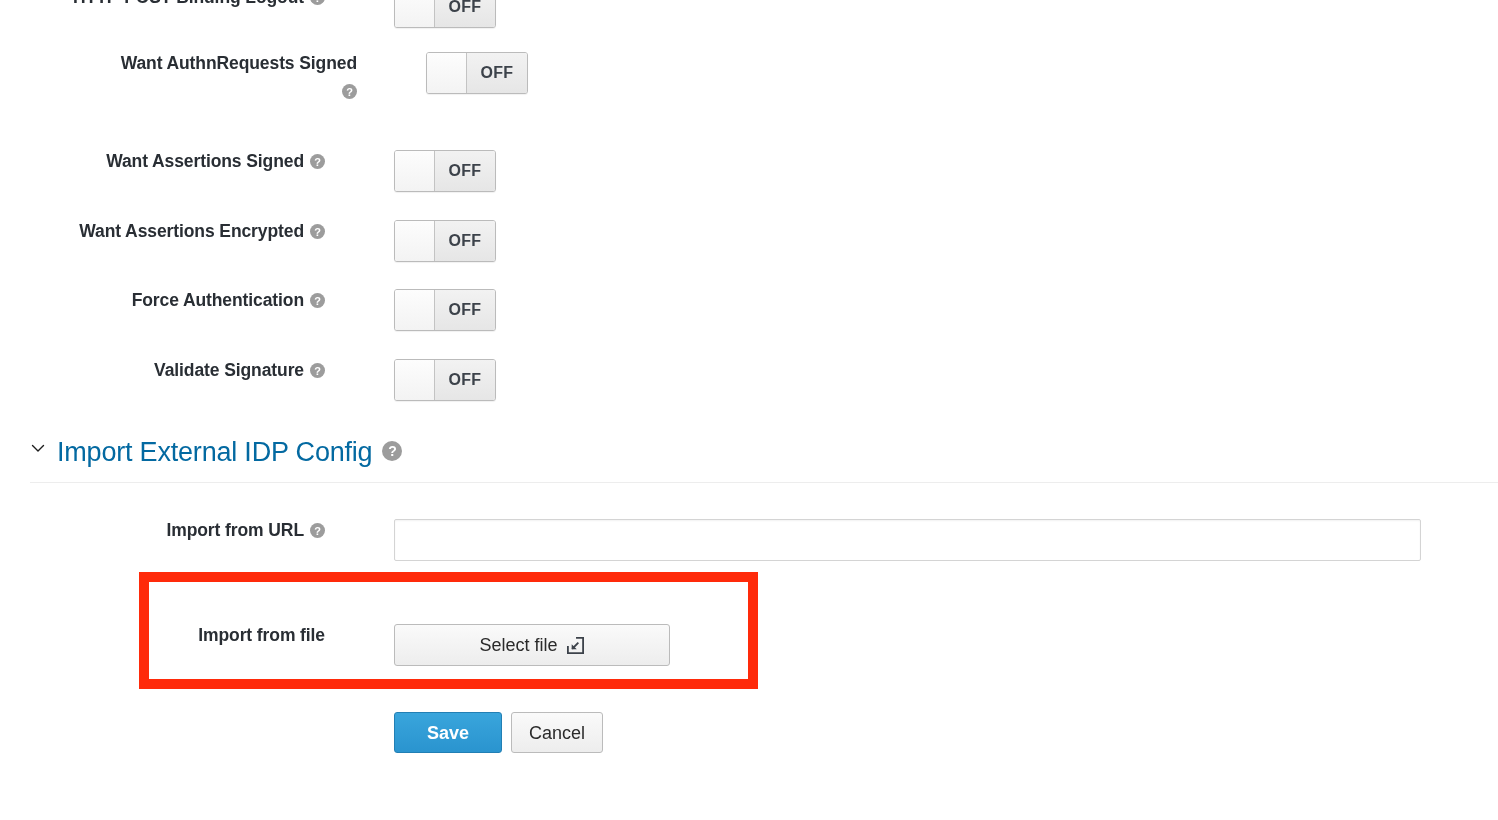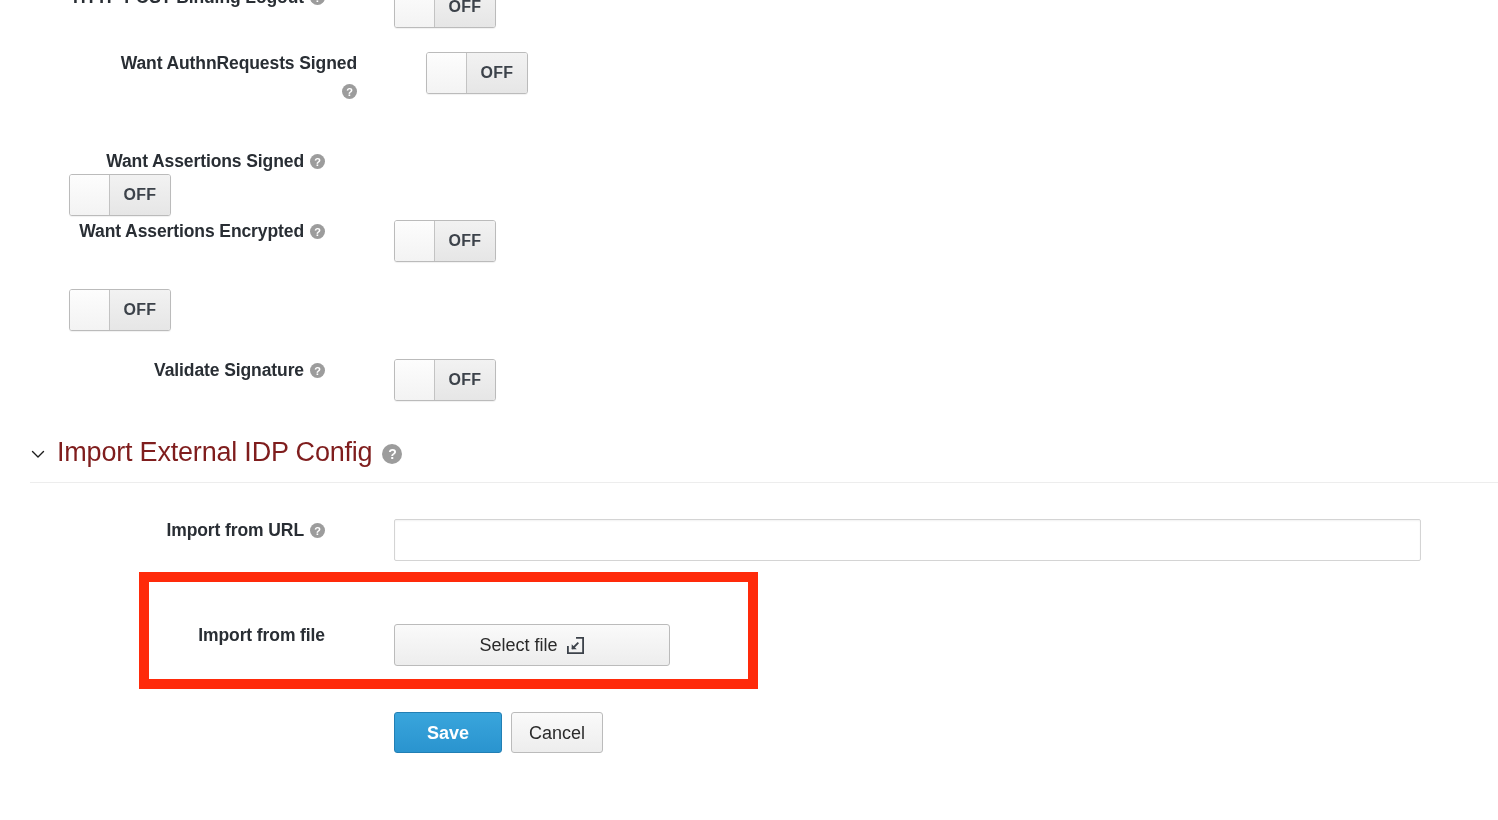--- a/index.html
+++ b/index.html
@@ -100,24 +100,23 @@
     font-weight: bold;
     color: #3c424a;
     letter-spacing: 0.3px;
   }
 
   
   .section-header {
     position: absolute;
     left: 30px;
     display: flex;
-    align-items: center;
     font-size: 27px;
     font-weight: 300;
-    color: #7f1d1d;
+    color: #0369a1;
     letter-spacing: -0.2px;
   }
   .caret {
     width: 16px;
     height: 16px;
     margin-right: 11px;
     margin-top: 3px;
     flex: none;
   }
   .section-header .help-icon {
@@ -238,21 +237,21 @@
       <div style="margin-top:4px;"><span class="help-icon block-icon"></span></div>
     </div>
     <div class="control-col">
       <div class="toggle">
         <div class="knob"></div>
         <div class="track">OFF</div>
       </div>
     </div>
   </div>
 
-  <div class="form-row" style="top:150px;flex-direction:column;">
+  <div class="form-row" style="top:150px;">
     <div class="label-col">
       <span>Want Assertions Signed</span><span class="help-icon"></span>
     </div>
     <div class="control-col">
       <div class="toggle">
         <div class="knob"></div>
         <div class="track">OFF</div>
       </div>
     </div>
   </div>
@@ -263,20 +262,23 @@
     </div>
     <div class="control-col">
       <div class="toggle">
         <div class="knob"></div>
         <div class="track">OFF</div>
       </div>
     </div>
   </div>
 
   <div class="form-row" style="top:289px;">
+    <div class="label-col">
+      <span>Force Authentication</span><span class="help-icon"></span>
+    </div>
     <div class="control-col">
       <div class="toggle">
         <div class="knob"></div>
         <div class="track">OFF</div>
       </div>
     </div>
   </div>
 
   <div class="form-row" style="top:359px;">
     <div class="label-col">

